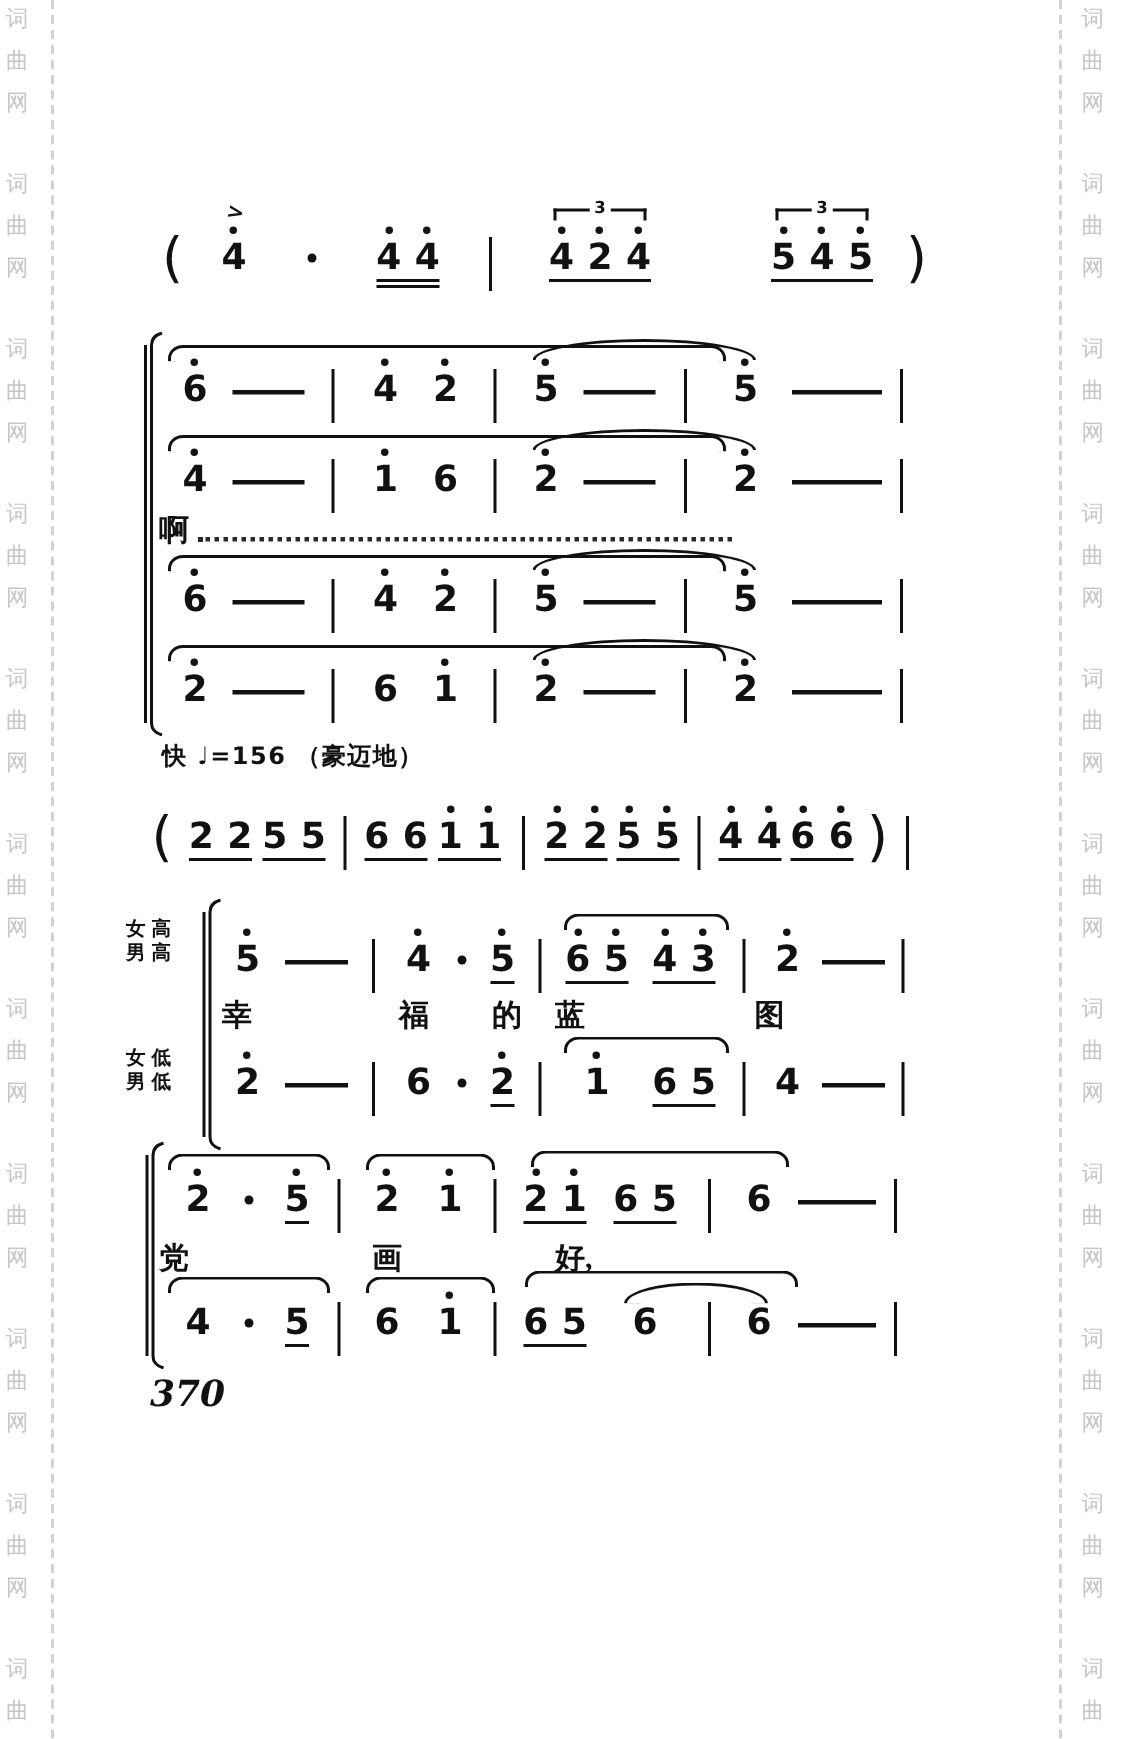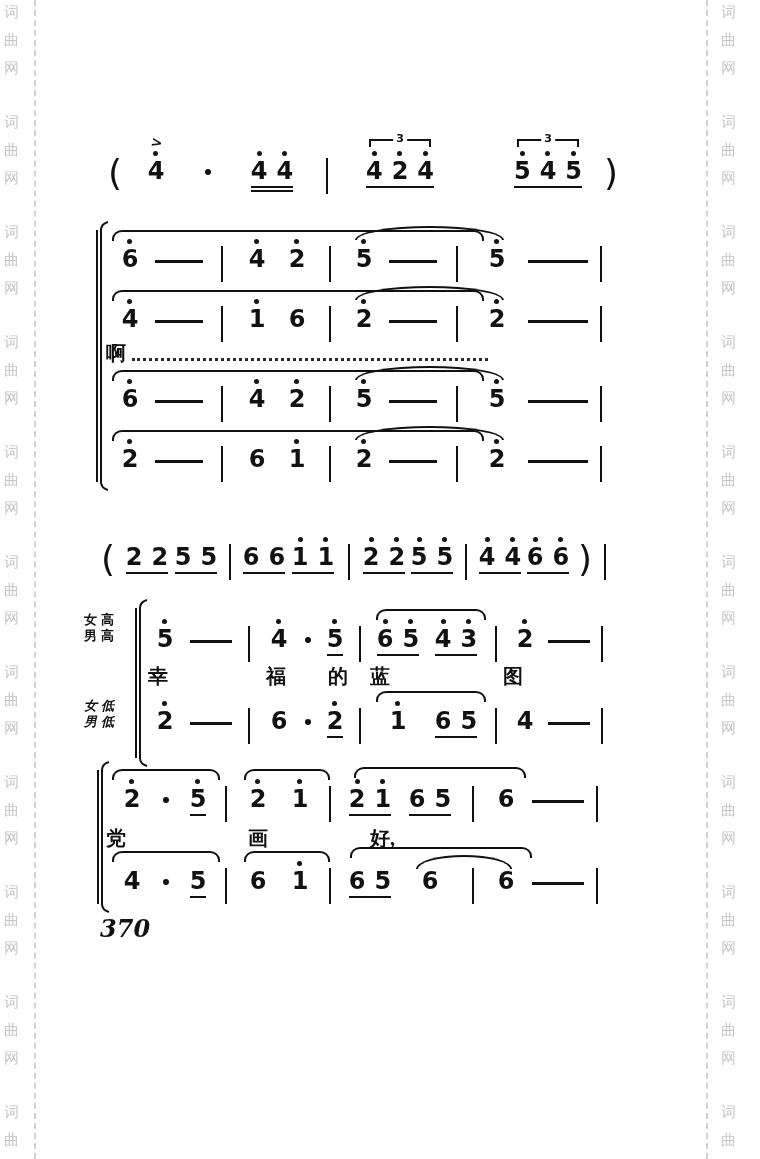--- a/index.html
+++ b/index.html
@@ -498,20 +498,21 @@
         </div>
       </div>
       <div class="cell">
         <div class="dashbar"></div>
       </div>
       <div class="cell">
         <div class="barline"></div>
       </div>
     </div>
 
+  <div class="tempo">快 ♩=156 （豪迈地）</div>
 
   <div class="line grid-lineb" id="interlude">
       <div class="cell">
         <div class="paren">(</div>
       </div>
       <div class="cell">
         <div class="group">
           <div class="gnotes">
             <div class="mini">
               <div class="od hid"></div>
@@ -660,21 +661,21 @@
       </div>
       <div class="cell">
         <div class="barline"></div>
       </div>
     </div>
 
   <div class="vlabel" style="left:84px;top:612px;">
     <div>女高</div>
     <div>男高</div>
   </div>
-  <div class="vlabel" style="left:84px;top:698px;font-style:italic;">
+  <div class="vlabel" style="left:84px;top:698px;">
     <div>女低</div>
     <div>男低</div>
   </div>
 
   <div class="line grid-s2" id="s2v1">
       <div class="cell">
         <div class="note">
           <div class="od"></div>
           <div class="digit">5</div>
           <div class="uls"></div>

